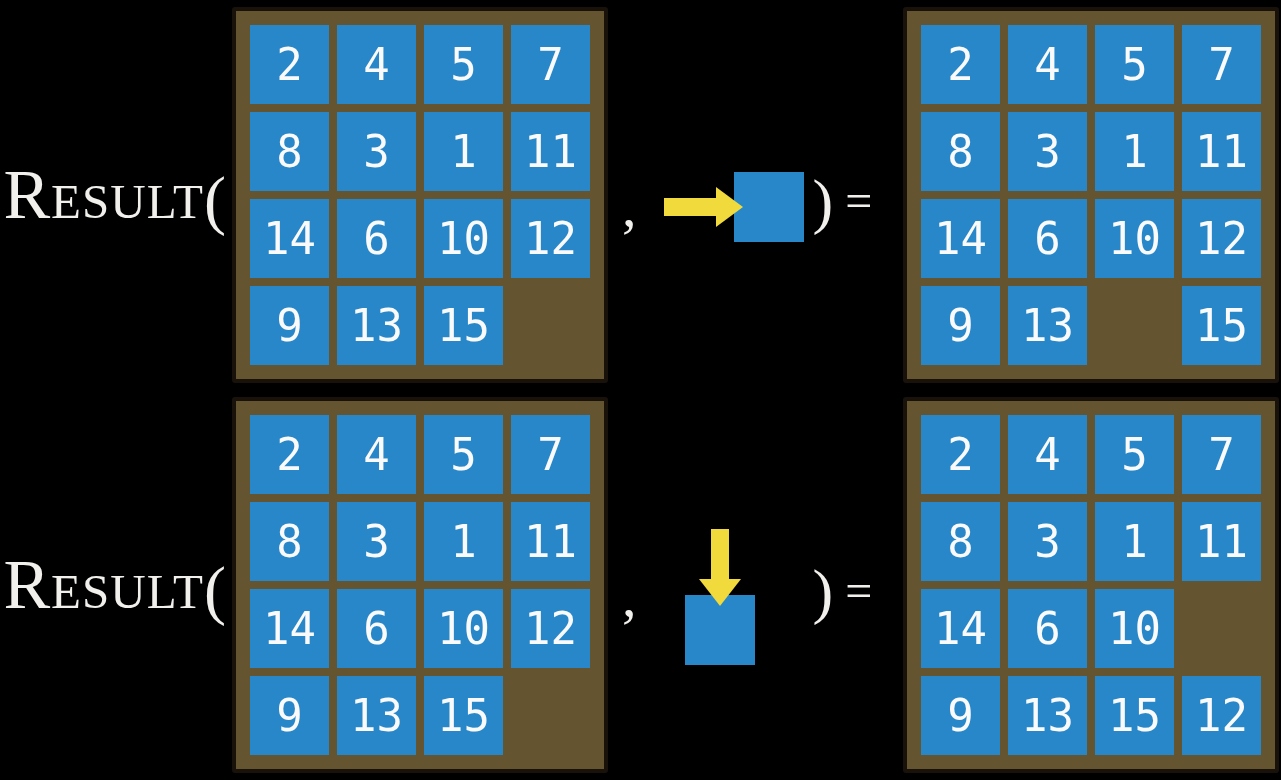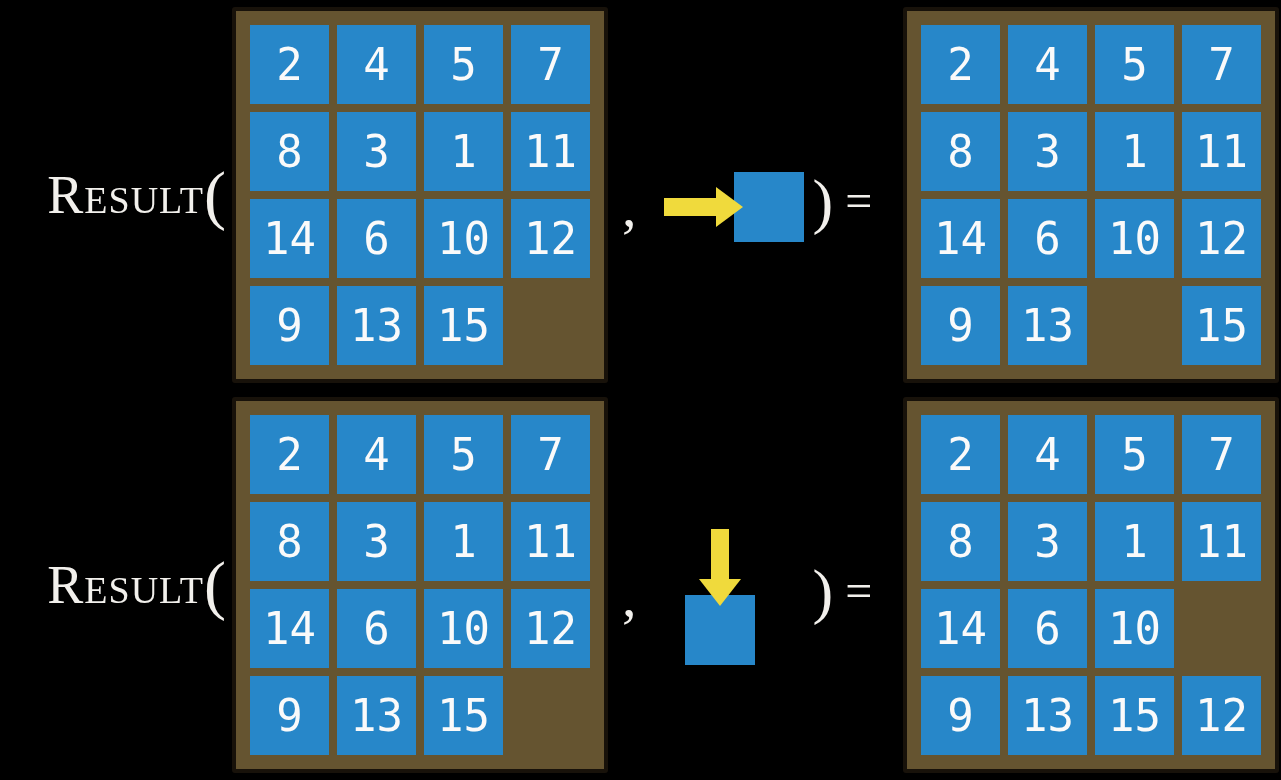--- a/index.html
+++ b/index.html
@@ -3,21 +3,21 @@
 <meta charset="utf-8">
 <style>
   html,body{margin:0;padding:0;background:#000;width:1281px;height:780px;overflow:hidden;
             font-family:"Liberation Serif", serif;}
   .page{width:1281px;height:780px;display:flex;flex-direction:column;}
   .row{height:390px;display:flex;align-items:center;}
 
   
   .label-col{width:232px;box-sizing:border-box;display:flex;justify-content:flex-end;
              align-items:baseline;padding-right:6px;color:#f2f0ec;white-space:nowrap;}
-  .fn{font-variant:small-caps;font-size:54px;letter-spacing:1px;line-height:1;}
+  .fn{font-variant:small-caps;font-size:70px;letter-spacing:1px;line-height:1;}
   .paren{font-size:66px;line-height:0;position:relative;top:4px;}
 
   
   .board{box-sizing:border-box;width:376px;height:376px;background:#655430;
          border:4px solid #18120a;border-radius:3px;
          display:grid;grid-template-columns:repeat(4,1fr);grid-template-rows:repeat(4,1fr);
          gap:8px;padding:14px;flex-shrink:0;}
   .cell{background:#2787c9;display:flex;align-items:center;justify-content:center;
         color:#fafafa;font-family:"DejaVu Sans Mono", monospace;font-size:44px;line-height:1;}
   .cell.empty{background:transparent;}

